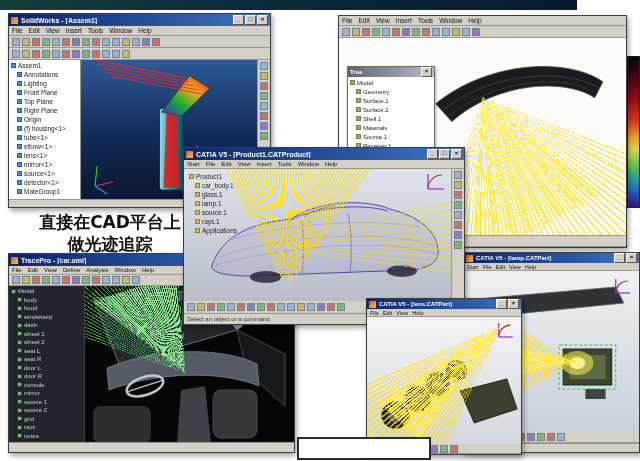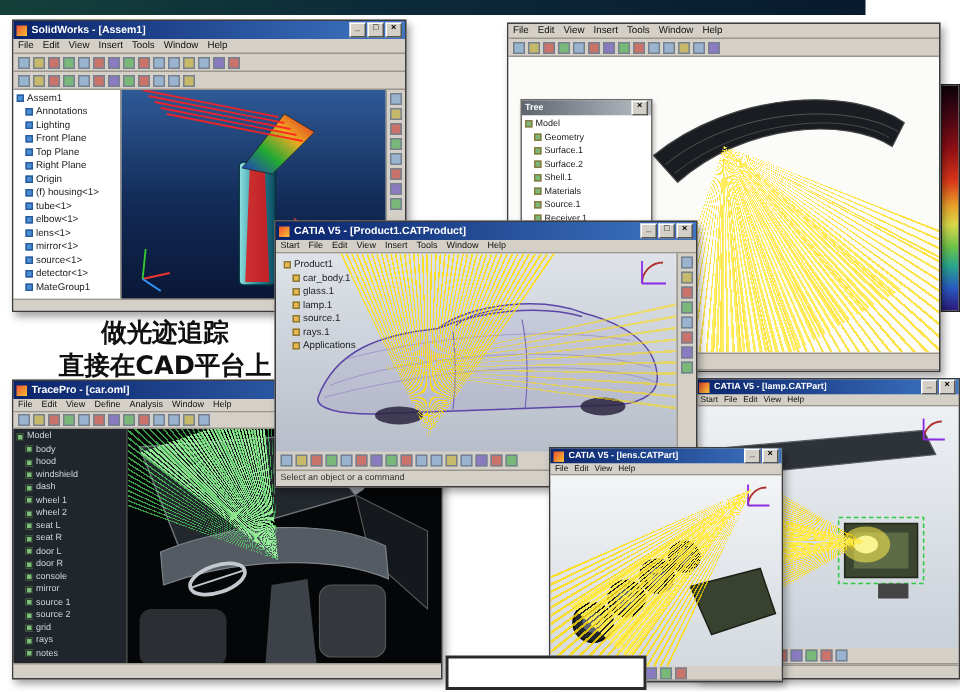--- a/index.html
+++ b/index.html
@@ -342,22 +342,22 @@
           <i></i>
           <i></i>
           <i></i>
           <i></i>
         </div>
     </div>
     <div class="status" style="height:8px"></div>
   </div>
 
   <div id="caption">
+    <div>直接在CAD平台上</div>
     <div>做光迹追踪</div>
-    <div>直接在CAD平台上</div>
   </div>
 
   <div class="win" style="left:8px;top:253px;width:287px;height:200px;z-index:2">
     <div class="tbar">
       <span class="appico"></span>
       <span class="ttl">TracePro - [car.oml]</span>
       <span class="wbtns">
         <i class="wb">_</i>
         <i class="wb">□</i>
         <i class="wb">×</i>

